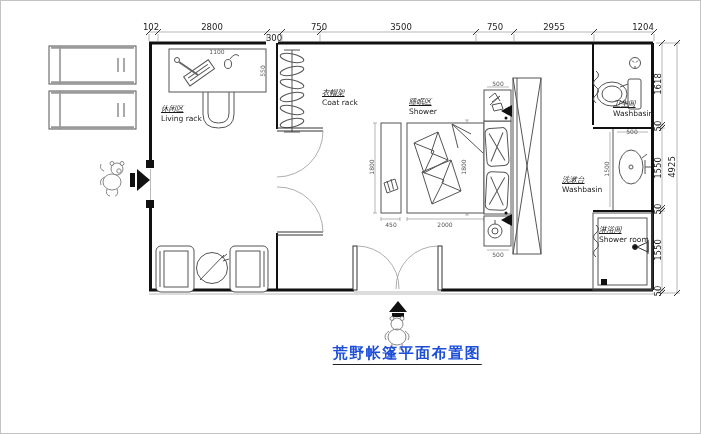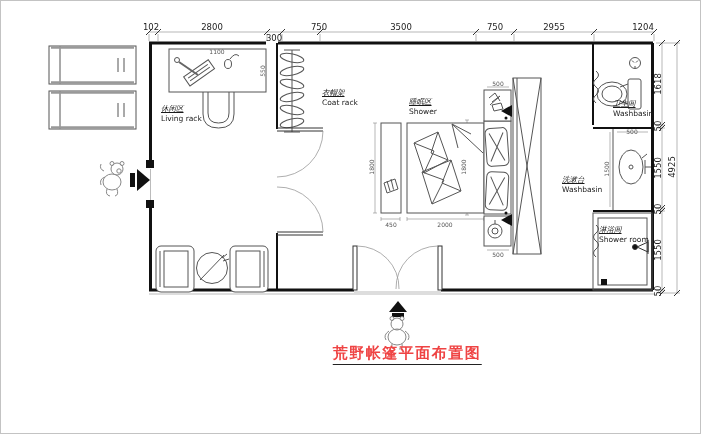--- a/index.html
+++ b/index.html
@@ -7,21 +7,21 @@
           border:1px solid #c3c3c3;box-sizing:border-box;overflow:hidden;
           font-family:"DejaVu Sans","Liberation Sans",sans-serif;}
   .canvas svg{position:absolute;left:0;top:0;}
   .dim{position:absolute;transform:translateX(-50%);font-size:8.5px;color:#222;white-space:nowrap;}
   .dim-v{position:absolute;transform:translate(-50%,-50%) rotate(-90deg);font-size:8.5px;color:#222;white-space:nowrap;}
   .sdim{position:absolute;transform:translateX(-50%);font-size:6px;color:#555;white-space:nowrap;}
   .sdim-v{position:absolute;transform:translate(-50%,-50%) rotate(-90deg);font-size:6px;color:#555;white-space:nowrap;}
   .room{position:absolute;font-size:7.5px;color:#1a1a1a;line-height:1.35;white-space:nowrap;}
   .room .zh{text-decoration:underline;font-style:italic;}
   .title{position:absolute;left:406px;top:343px;transform:translateX(-50%);
-         font-size:15px;font-weight:600;letter-spacing:1.5px;color:#ef4444;
+         font-size:15px;font-weight:600;letter-spacing:1.5px;color:#1d4ed8;
          border-bottom:1.2px solid #222;padding-bottom:1px;white-space:nowrap;}
 </style>
 </head>
 <body>
 
 <div class="canvas">
 
 <svg width="701" height="434" viewBox="0 0 701 434">
 
   <g stroke="#999" stroke-width="0.7" fill="none">

